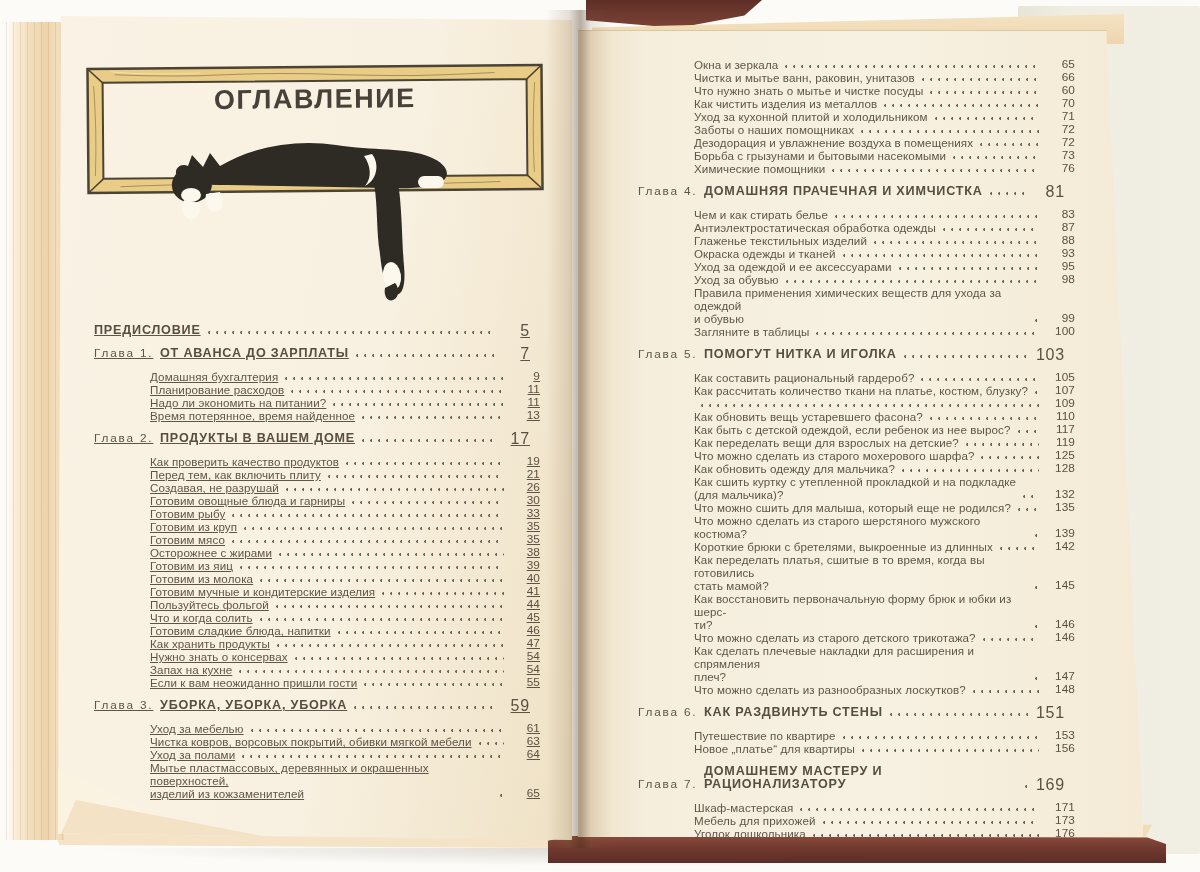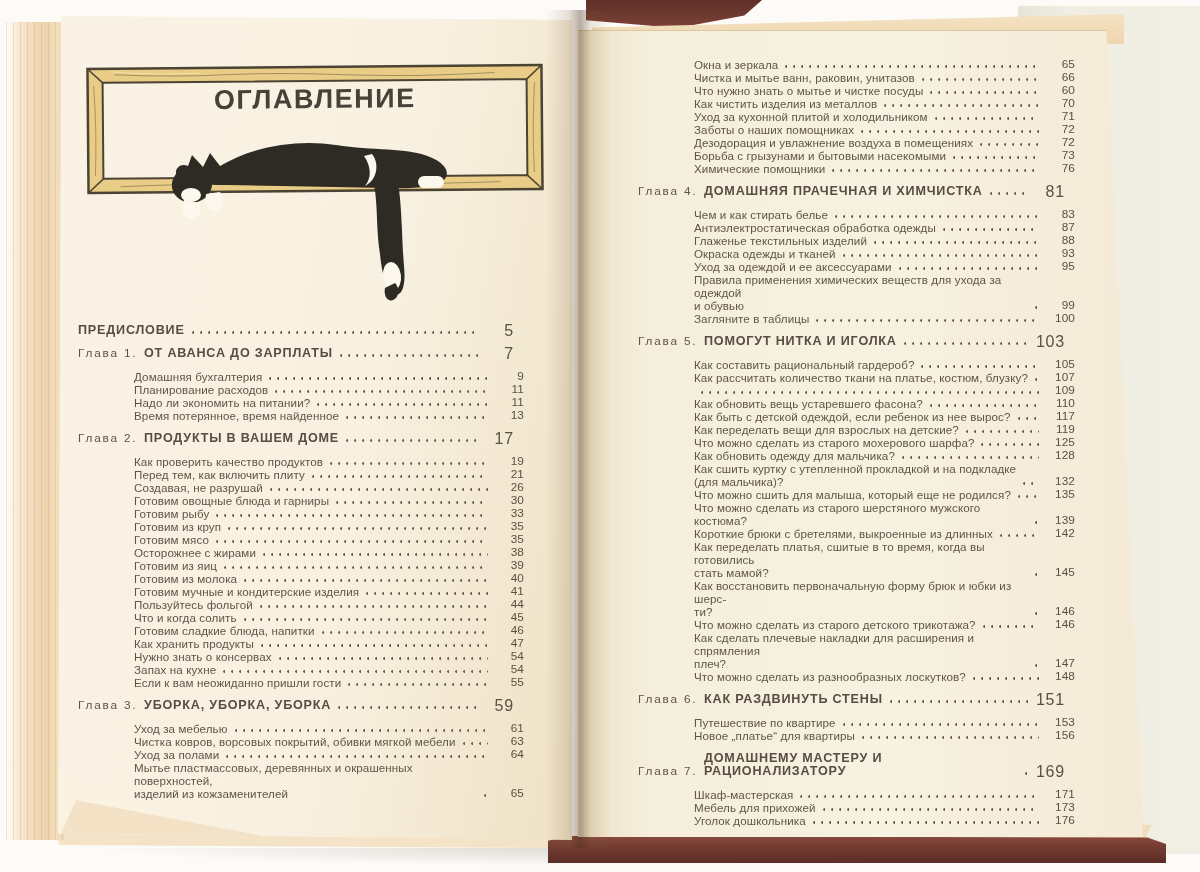--- a/index.html
+++ b/index.html
@@ -46,21 +46,21 @@
           background:linear-gradient(90deg,rgba(120,90,55,0) 0%,rgba(120,90,55,.18) 35%,rgba(70,45,25,.38) 52%,rgba(120,90,55,.14) 68%,rgba(120,90,55,0) 100%);}
 
   
   .title-frame{position:absolute;left:85px;top:64px;width:460px;height:130px;z-index:5;transform:rotate(-.5deg);}
   .frame-title{position:absolute;left:0;top:20px;width:100%;text-align:center;
           font-size:27px;font-weight:bold;letter-spacing:1.5px;color:#474139;z-index:6;}
   .cat{position:absolute;left:158px;top:126px;width:320px;height:186px;z-index:7;}
 
   
   .toc-col{position:absolute;z-index:5;color:#5f5547;}
-  #left-entries{left:68px;top:314px;width:456px;}
+  #left-entries{left:84px;top:314px;width:456px;text-decoration:underline;}
   #right-entries{left:628px;top:58px;width:447px;}
   .row{display:flex;align-items:flex-end;line-height:13px;}
   .row.entry{font-size:11.6px;letter-spacing:.1px;}
   .row.chapter{font-size:12.6px;font-weight:bold;letter-spacing:.8px;color:#574d41;margin:10px 10px;}
   .row .label{flex:0 0 66px;font-weight:normal;font-size:11.8px;letter-spacing:1.8px;color:#5f5547;}
   .row .label.empty{flex:0 0 0;}
   .row .indent{flex:0 0 66px;}
   .row .text{flex:0 1 auto;white-space:pre-line;}
   .row .leader{flex:1 1 4px;min-width:4px;height:3px;margin:0 6px 3px 7px;
           background-image:radial-gradient(circle at 1.2px 1.5px,#6e6355 1.1px,rgba(0,0,0,0) 1.3px);
@@ -396,20 +396,26 @@
         <span class="page">93</span>
       </div>
       <div class="row entry">
         <span class="indent"></span>
         <span class="text">Уход за одеждой и ее аксессуарами</span>
         <span class="leader"></span>
         <span class="page">95</span>
       </div>
       <div class="row entry">
         <span class="indent"></span>
+        <span class="text">Уход за обувью</span>
+        <span class="leader"></span>
+        <span class="page">98</span>
+      </div>
+      <div class="row entry">
+        <span class="indent"></span>
         <span class="text">Правила применения химических веществ для ухода за одеждой
 и обувью</span>
         <span class="leader"></span>
         <span class="page">99</span>
       </div>
       <div class="row entry">
         <span class="indent"></span>
         <span class="text">Загляните в таблицы</span>
         <span class="leader"></span>
         <span class="page">100</span>

